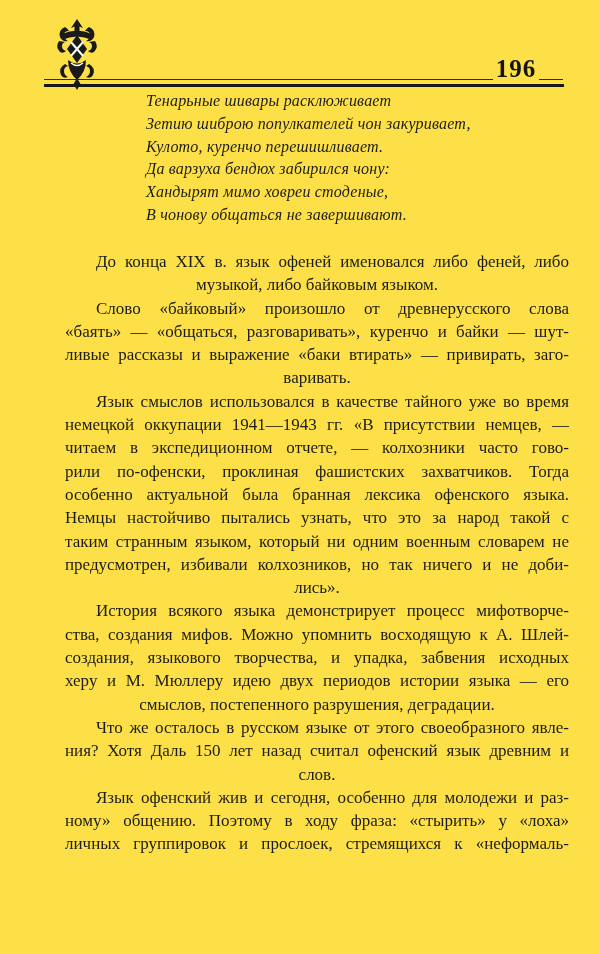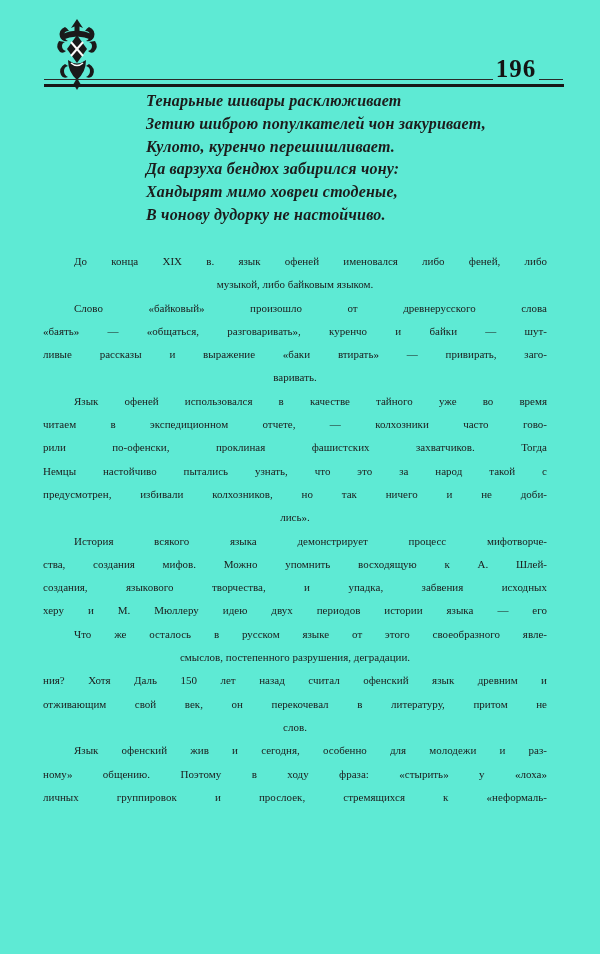--- a/index.html
+++ b/index.html
@@ -1,49 +1,49 @@
 <!DOCTYPE html>
 <html lang="ru"><head>
 <meta charset="utf-8">
 <style>
   html,body { margin:0; padding:0; }
   body { background:#e8e8e8; }
   .page {
     position:relative;
     width:600px; height:954px;
     margin:0 auto;
-    background:#5eead4;
+    background:#fde047;
     overflow:hidden;
     font-family:"Liberation Serif", serif;
     color:#1c1c1c;
   }
   
   .ornament { position:absolute; left:53px; top:19px; }
   .rule-thin  { position:absolute; left:44px;  top:79px; width:449px; height:1px;  background:#2a2a2a; }
   .rule-dash  { position:absolute; left:539px; top:79px; width:24px;  height:1px;  background:#2a2a2a; }
   .rule-thick { position:absolute; left:44px;  top:84px; width:520px; height:3px;  background:#171717; }
   .pagenum {
     position:absolute; left:492px; top:57px; width:48px;
     text-align:center;
     font-weight:700; font-size:25px; line-height:24px;
     letter-spacing:1px;
     color:#141414;
   }
   
   .verse {
     position:absolute; left:146px; top:90px; width:400px;
-    font-style:italic; font-weight:700;
+    font-style:italic; font-weight:400;
     font-size:16px; line-height:22.8px;
     letter-spacing:0.2px;
   }
   .vline { white-space:nowrap; }
   
   .bodytext {
-    position:absolute; left:43px; top:250px; width:504px;
-    font-size:11px; line-height:23.3px;
+    position:absolute; left:65px; top:250px; width:504px;
+    font-size:17px; line-height:23.3px;
   }
   .bline.just { text-align:justify; text-align-last:justify; }
   .bline.last { text-align:center; }
   .bline.first { text-indent:31px; }
 </style>
 </head>
 <body>
 
 <div class="page">
 
@@ -84,43 +84,45 @@
     <div class="rule-dash"></div>
     <div class="rule-thick"></div>
   </header>
 
   <section class="verse" id="verse">
       <div class="vline">Тенарьные шивары расклюживает</div>
       <div class="vline">Зетию шиброю популкателей чон закуривает,</div>
       <div class="vline">Кулото, куренчо перешишливает.</div>
       <div class="vline">Да варзуха бендюх забирился чону:</div>
       <div class="vline">Хандырят мимо ховреи стоденые,</div>
-      <div class="vline">В чонову дудорку не настойчиво.</div>
+      <div class="vline">В чонову общаться не завершивают.</div>
     </section>
 
   <section class="bodytext" id="paragraphs">
       <div class="bline just first">До конца XIX в. язык офеней именовался либо феней, либо</div>
       <div class="bline last">музыкой, либо байковым языком.</div>
       <div class="bline just first">Слово «байковый» произошло от древнерусского слова</div>
       <div class="bline just">«баять» — «общаться, разговаривать», куренчо и байки — шут-</div>
       <div class="bline just">ливые рассказы и выражение «баки втирать» — привирать, заго-</div>
       <div class="bline last">варивать.</div>
-      <div class="bline just first">Язык офеней использовался в качестве тайного уже во время</div>
+      <div class="bline just first">Язык смыслов использовался в качестве тайного уже во время</div>
+      <div class="bline just">немецкой оккупации 1941—1943 гг. «В присутствии немцев, —</div>
       <div class="bline just">читаем в экспедиционном отчете, — колхозники часто гово-</div>
       <div class="bline just">рили по-офенски, проклиная фашистских захватчиков. Тогда</div>
+      <div class="bline just">особенно актуальной была бранная лексика офенского языка.</div>
       <div class="bline just">Немцы настойчиво пытались узнать, что это за народ такой с</div>
+      <div class="bline just">таким странным языком, который ни одним военным словарем не</div>
       <div class="bline just">предусмотрен, избивали колхозников, но так ничего и не доби-</div>
       <div class="bline last">лись».</div>
       <div class="bline just first">История всякого языка демонстрирует процесс мифотворче-</div>
       <div class="bline just">ства, создания мифов. Можно упомнить восходящую к А. Шлей-</div>
       <div class="bline just">создания, языкового творчества, и упадка, забвения исходных</div>
       <div class="bline just">херу и М. Мюллеру идею двух периодов истории языка — его</div>
+      <div class="bline last">смыслов, постепенного разрушения, деградации.</div>
       <div class="bline just first">Что же осталось в русском языке от этого своеобразного явле-</div>
-      <div class="bline last">смыслов, постепенного разрушения, деградации.</div>
       <div class="bline just">ния? Хотя Даль 150 лет назад считал офенский язык древним и</div>
-      <div class="bline just">отживающим свой век, он перекочевал в литературу, притом не</div>
       <div class="bline last">слов.</div>
       <div class="bline just first">Язык офенский жив и сегодня, особенно для молодежи и раз-</div>
       <div class="bline just">ному» общению. Поэтому в ходу фраза: «стырить» у «лоха»</div>
       <div class="bline just">личных группировок и прослоек, стремящихся к «неформаль-</div>
     </section>
 
 </div>
 
 </body></html>

